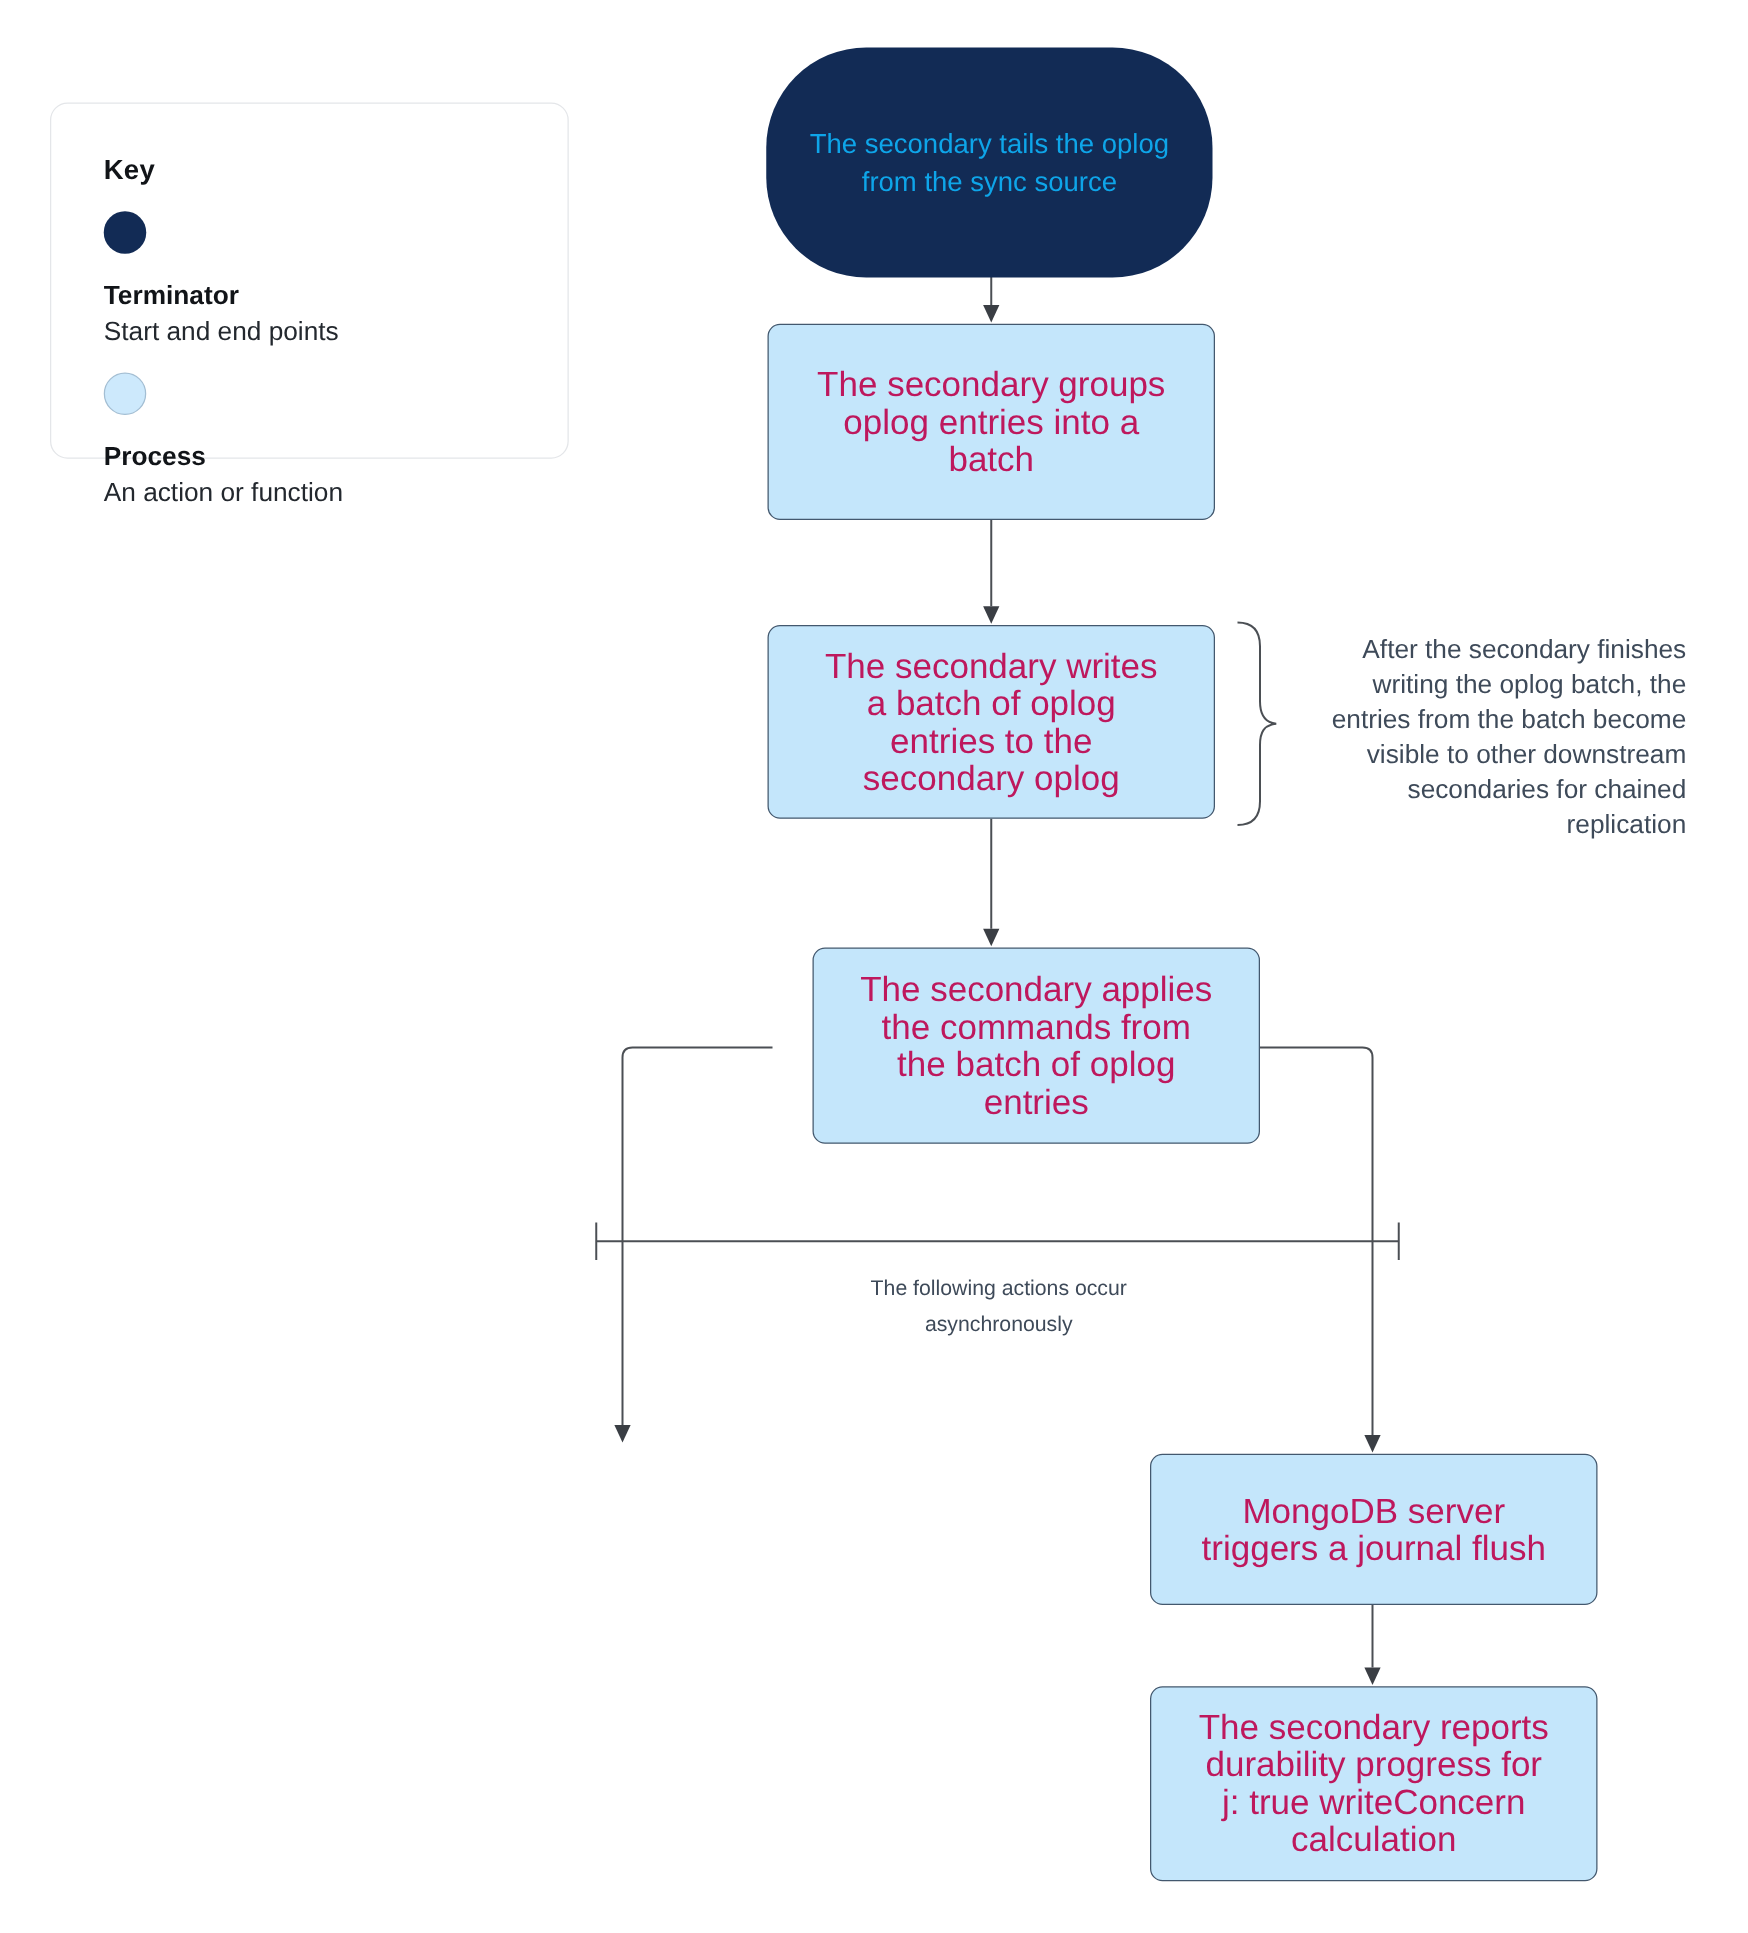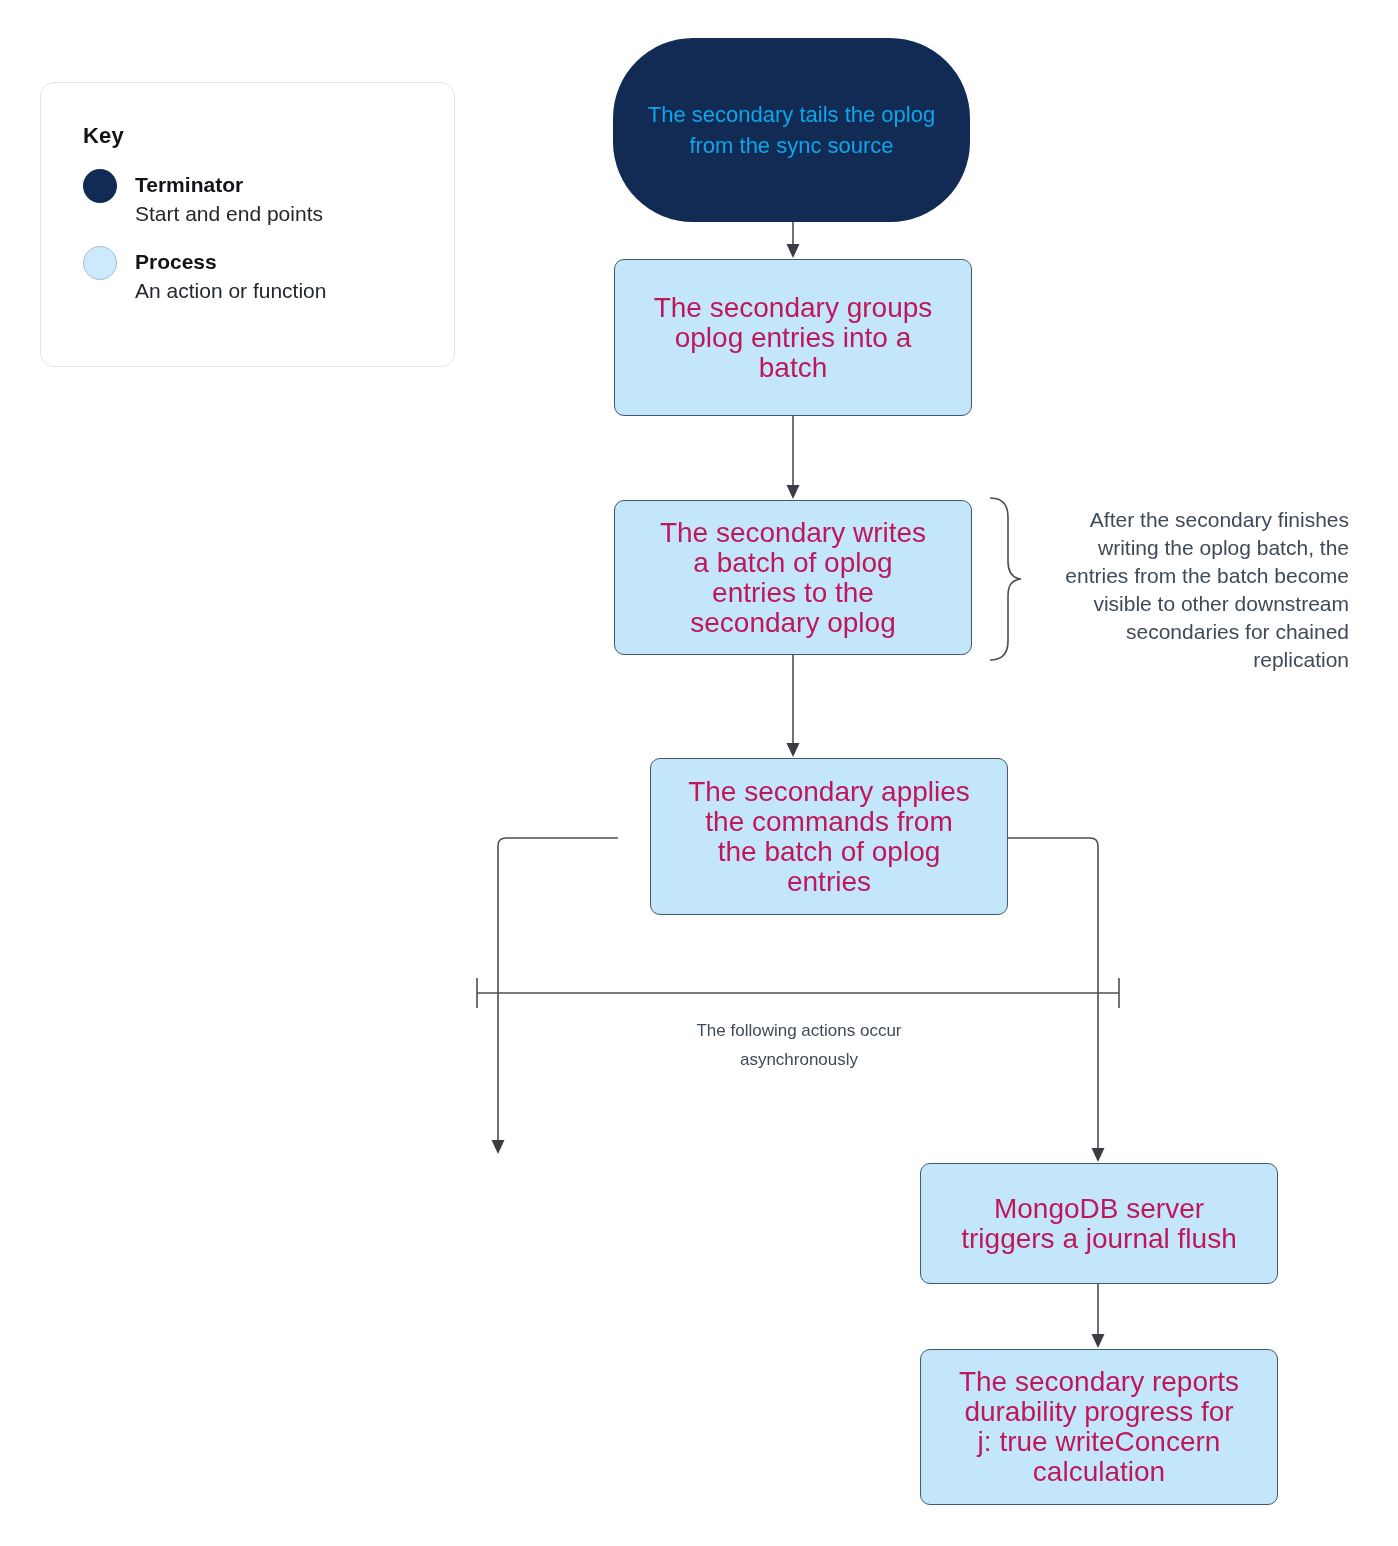--- a/index.html
+++ b/index.html
@@ -14,21 +14,21 @@
 
   
   .key-box{
     position:absolute;left:40px;top:38px;width:415px;height:285px;
     box-sizing:border-box;background:#ffffff;
     border:1.5px solid #e4e6e9;border-radius:14px;
     padding:40px 40px 13px 42px;
     margin-top:44px;
   }
   .key-title{font-size:22px;font-weight:bold;color:#111418;letter-spacing:.2px;}
-  .key-item{display:flex;align-items:flex-start;gap:18px;margin-top:20px;}
+  .key-item{display:flex;align-items:flex-start;gap:18px;margin-top:20px;flex-direction:column;}
   .dot{width:34px;height:34px;border-radius:50%;flex:0 0 auto;box-sizing:border-box;}
   .dot-terminator{background:#122b55;}
   .dot-process{background:#cde9fc;border:1.5px solid #a3bed3;}
   .key-label{font-size:21px;font-weight:bold;color:#111418;margin-top:4px;}
   .key-desc{font-size:21px;color:#23282e;margin-top:5px;}
 
   
   .node{
     position:absolute;box-sizing:border-box;
     display:flex;align-items:center;justify-content:center;

